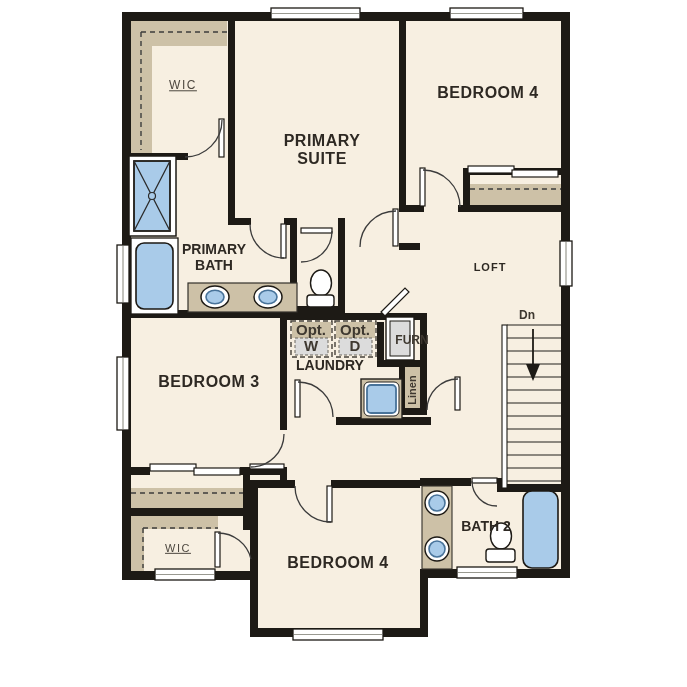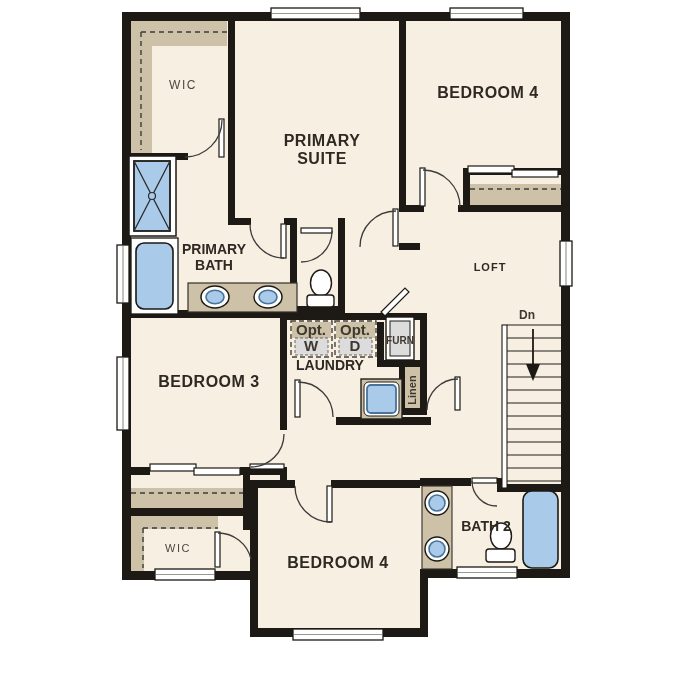--- a/index.html
+++ b/index.html
@@ -5,21 +5,21 @@
   html,body{margin:0;padding:0;background:#ffffff;}
   #stage{position:relative;width:687px;height:687px;background:#ffffff;overflow:hidden;
          font-family:"Liberation Sans", sans-serif;}
   #plansvg{position:absolute;left:0;top:0;}
   .lbl{position:absolute;transform:translate(-50%,-50%);color:#2e2923;font-weight:bold;
        text-align:center;line-height:1.12;white-space:nowrap;pointer-events:none;}
   .lbl.room{font-size:16px;letter-spacing:.5px;}
   .lbl.wrap{white-space:normal;}
   .lbl.small{font-size:14px;}
   .lbl.tiny{font-size:15px;font-weight:600;color:#3e3830;}
-  .lbl.thin{font-weight:500;color:#4d473f;letter-spacing:1.5px;font-size:12px;}
+  .lbl.thin{font-weight:500;color:#4d473f;letter-spacing:1.5px;font-size:12px;text-decoration:underline;}
   .lbl.rot{transform:translate(-50%,-50%) rotate(-90deg);}
   #title{position:absolute;left:120px;top:647px;font-size:21px;font-weight:bold;
          color:#221e19;letter-spacing:.5px;}
 </style>
 </head>
 <body>
 
 <div id="stage">
 
 <svg id="plansvg" width="687" height="687" viewBox="0 0 687 687">
@@ -239,18 +239,18 @@
 <div class="lbl room" style="left:209px;top:382px;">BEDROOM 3</div>
 <div class="lbl small" style="left:330px;top:366px;">LAUNDRY</div>
 <div class="lbl room" style="left:338px;top:563px;">BEDROOM 4</div>
 <div class="lbl small" style="left:486px;top:527px;">BATH 2</div>
 <div class="lbl thin" style="left:178px;top:548px;font-size:11px;">WIC</div>
 
 <div class="lbl tiny" style="left:311px;top:330px;">Opt.</div>
 <div class="lbl tiny" style="left:311px;top:346px;">W</div>
 <div class="lbl tiny" style="left:355px;top:330px;">Opt.</div>
 <div class="lbl tiny" style="left:355px;top:346px;">D</div>
-<div class="lbl tiny" style="left:400px;top:341px;font-size:10px;text-align:center;">FURN</div>
+<div class="lbl tiny" style="left:412px;top:341px;font-size:12px;text-align:center;">FURN</div>
 <div class="lbl tiny rot" style="left:412px;top:390px;font-size:11px;">Linen</div>
 <div class="lbl tiny" style="left:527px;top:316px;font-size:12px;">Dn</div>
 
 
 </div>
 
 </body></html>

